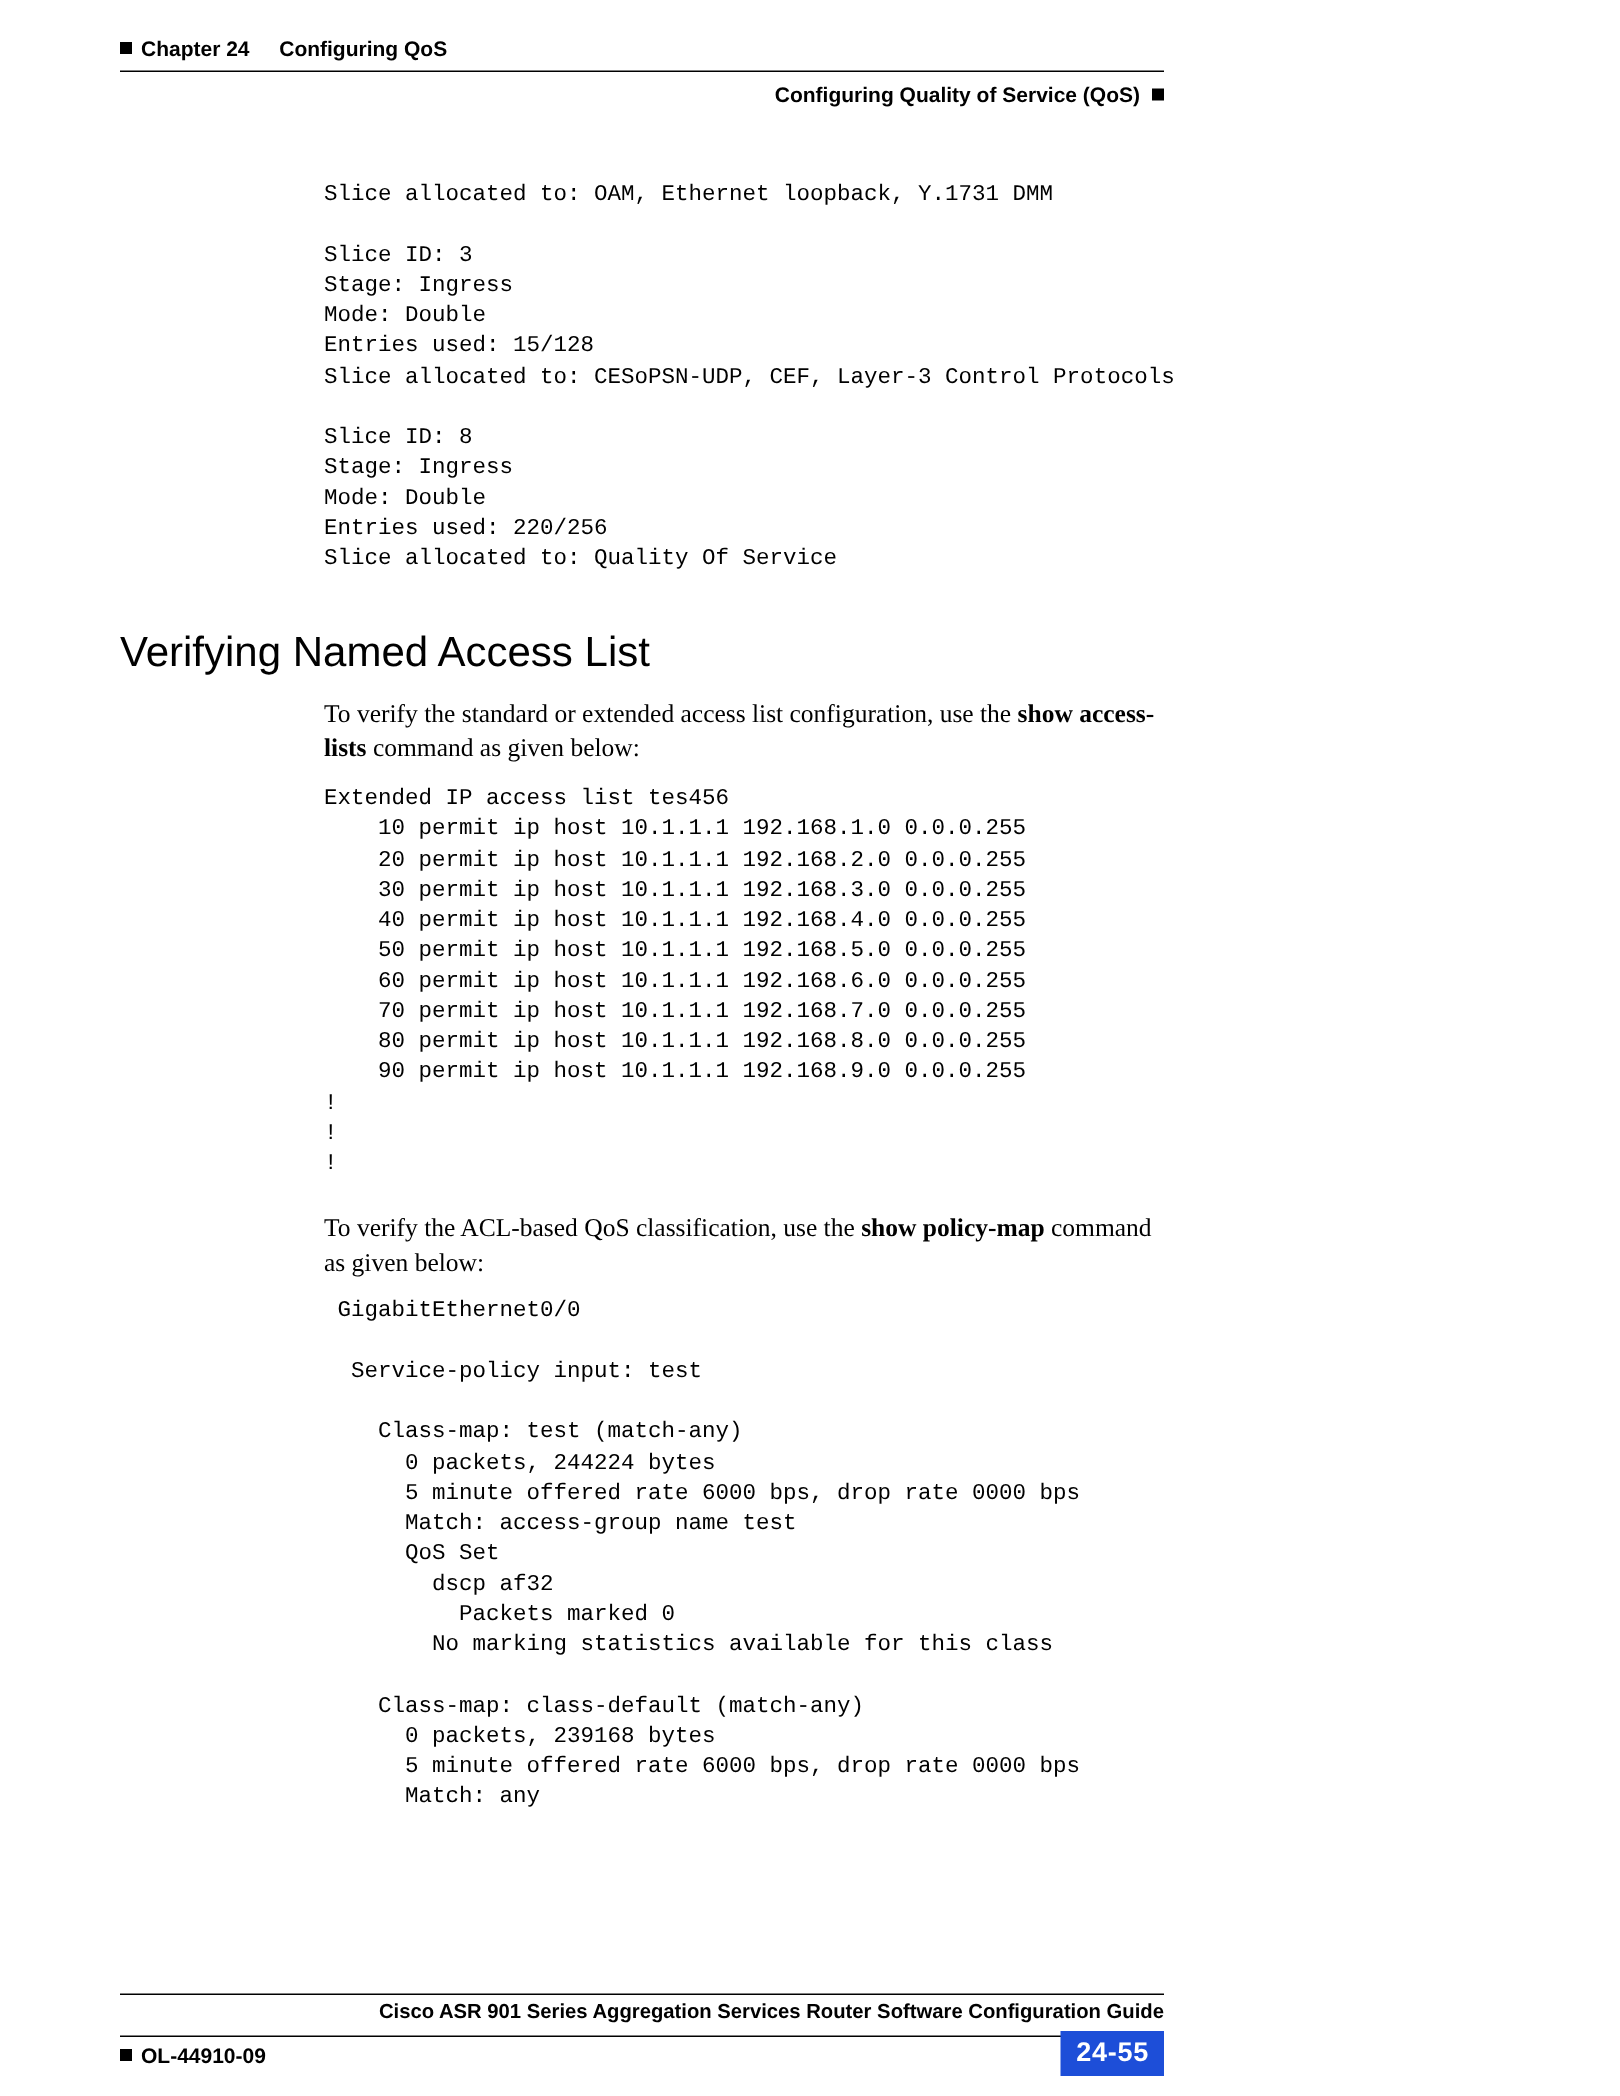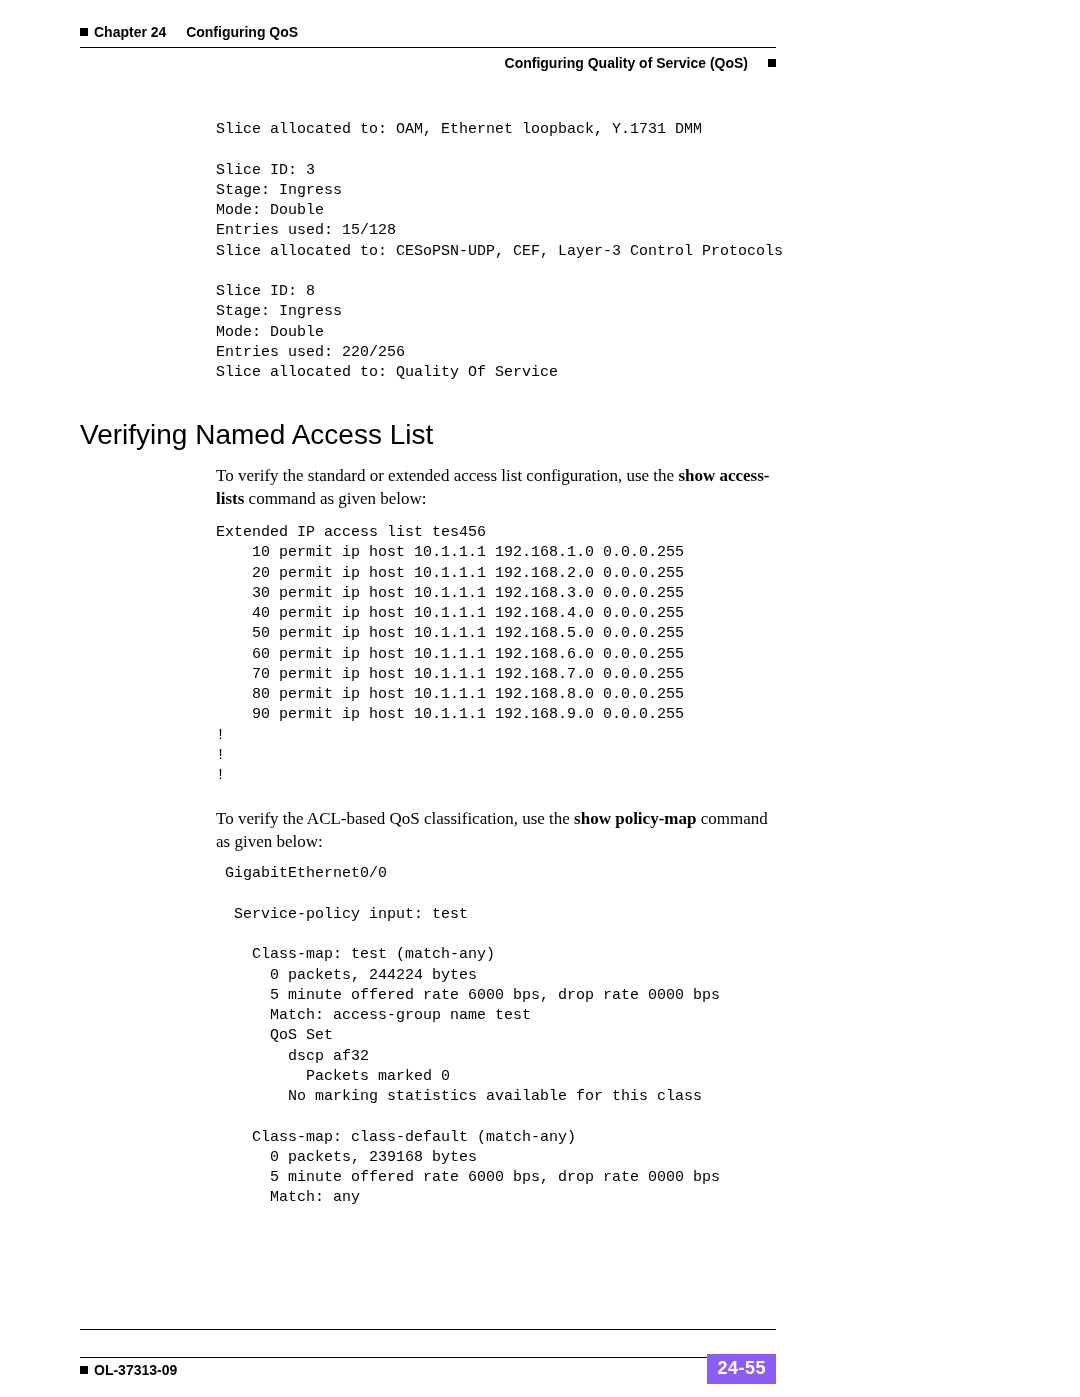--- a/index.html
+++ b/index.html
@@ -41,21 +41,21 @@
   }
   .header-sub {
     position: absolute;
     right: 80px;
     top: 55px;
     font-family: Arial, Helvetica, sans-serif;
     font-weight: 700;
     font-size: 14px;
     display: flex;
     align-items: center;
-    gap: 20px;
+    gap: 8px;
   }
   .header-sub .sq {
     width: 8px; height: 8px; background: #000; display: inline-block;
   }
   .content {
     position: absolute;
     left: 216px;
     right: 80px;
     top: 120px;
   }
@@ -115,21 +115,21 @@
     align-items: center;
     gap: 6px;
   }
   .footer-left .sq {
     width: 8px; height: 8px; background: #000; display: inline-block;
   }
   .pagenum-box {
     position: absolute;
     right: 80px;
     bottom: 13px;
-    background: #8b5cf6;
+    background: #1d4ed8;
     color: #fff;
     font-family: Arial, Helvetica, sans-serif;
     font-weight: 700;
     font-size: 18px;
     padding: 4px 10px 5px 10px;
     letter-spacing: 0.5px;
   }
 </style>
 </head>
 <body>
@@ -202,22 +202,23 @@
         No marking statistics available for this class
 
     Class-map: class-default (match-any)
       0 packets, 239168 bytes
       5 minute offered rate 6000 bps, drop rate 0000 bps
       Match: any</pre>
 
   </div>
 
   <div class="footer-rule-top"></div>
+  <div class="footer-title">Cisco ASR 901 Series Aggregation Services Router Software Configuration Guide</div>
   <div class="footer-rule-bot"></div>
   <div class="footer-left">
     <span class="sq"></span>
-    <span>OL-37313-09</span>
+    <span>OL-44910-09</span>
   </div>
   <div class="pagenum-box">
     <span>24-55</span>
   </div>
 
 </div>
 
 </body></html>

